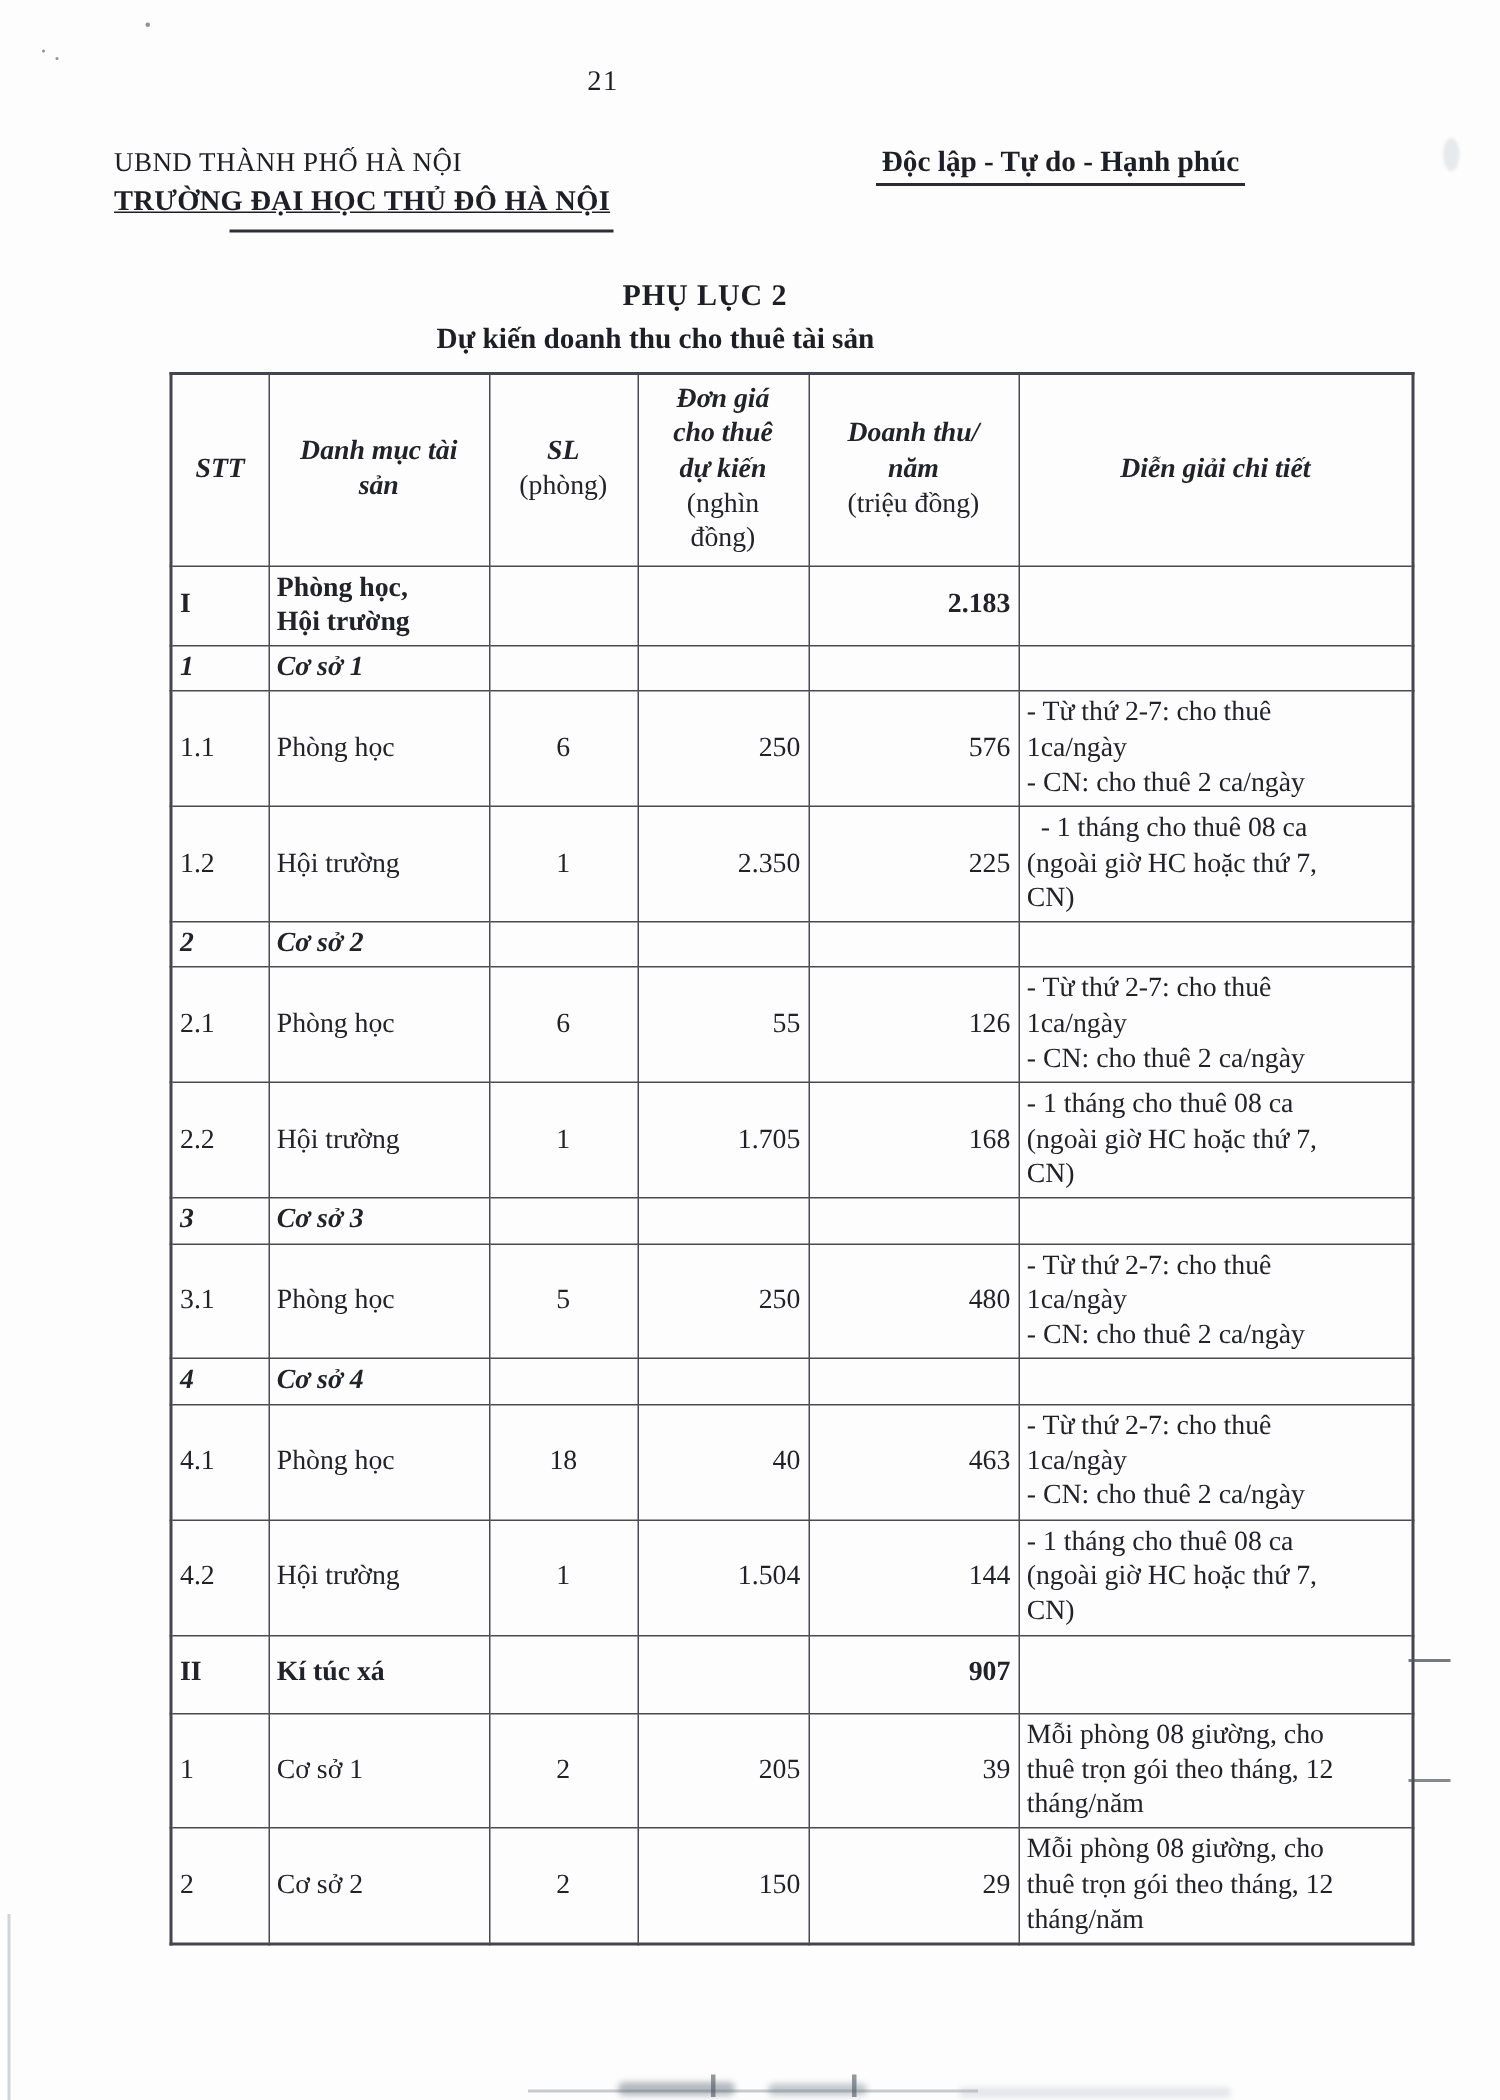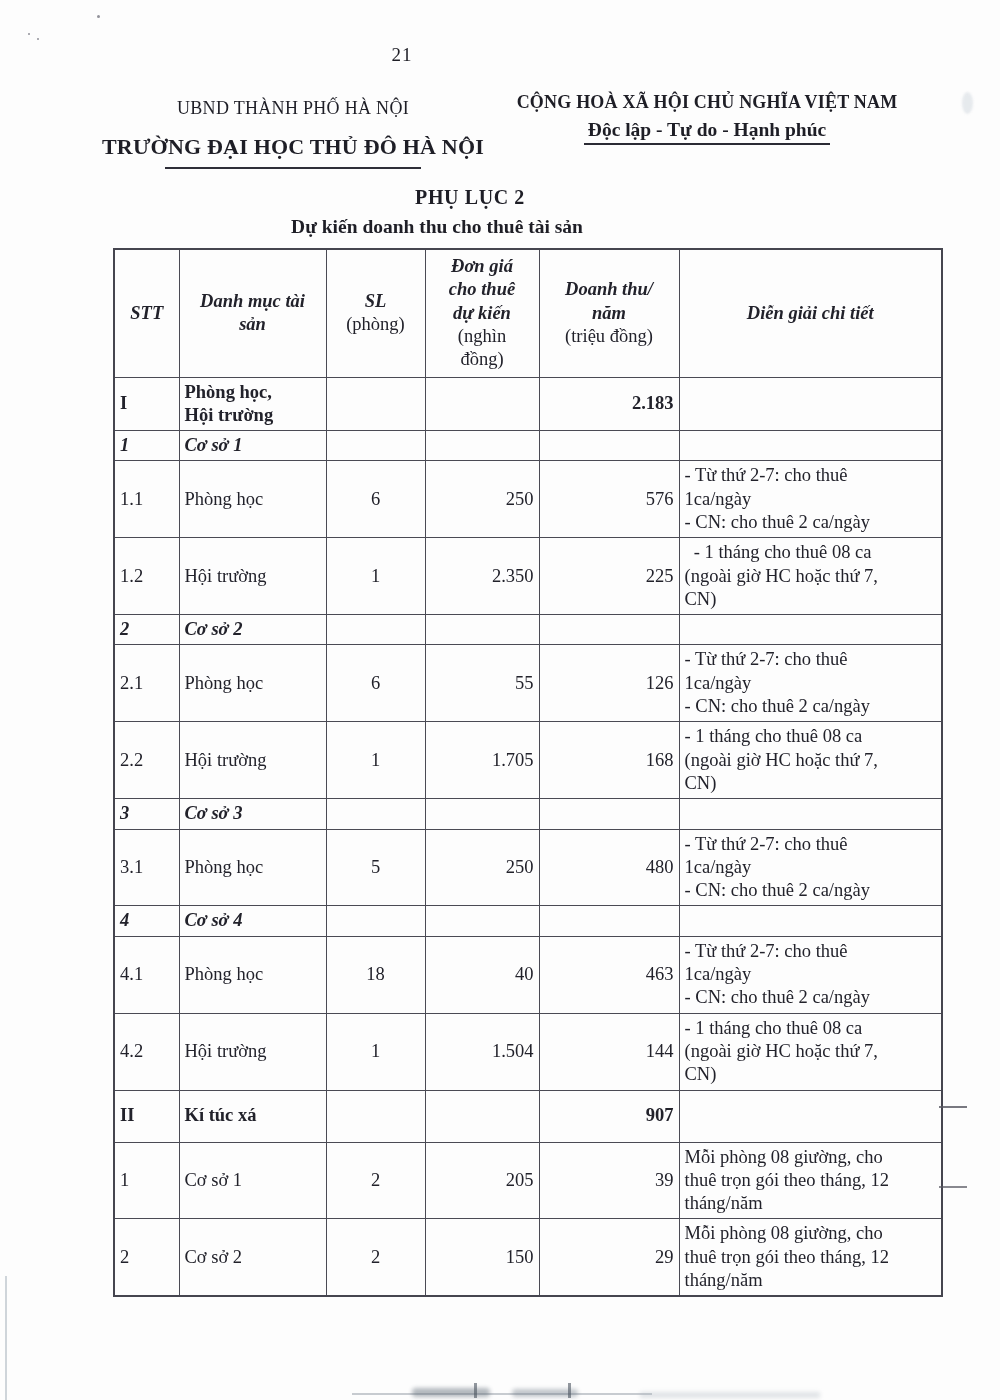--- a/index.html
+++ b/index.html
@@ -6,23 +6,23 @@
   body{
     width:1000px;height:1400px;position:relative;overflow:hidden;
     background:#fdfdfd;
     font-family:"Liberation Serif","DejaVu Serif",serif;
     color:#1e1e26;
   }
   .page-number{
     position:absolute;top:44px;left:0;width:804px;text-align:center;
     font-size:19px;letter-spacing:1px;
   }
-  .hdr-left{position:absolute;top:98px;left:88px;width:410px;text-align:center;}
+  .hdr-left{position:absolute;top:98px;left:76px;width:410px;}
   .hdr-left .l1{font-size:18px;letter-spacing:.3px;}
-  .hdr-left .l2{font-size:22px;font-weight:bold;margin-top:15px;letter-spacing:.2px;}
+  .hdr-left .l2{font-size:19px;font-weight:bold;margin-top:5px;letter-spacing:.2px;text-decoration:underline;}
   .hdr-left .rule{width:256px;border-top:2.4px solid #2e2e38;margin:7px auto 0;}
   .hdr-right{position:absolute;top:92px;left:487px;width:440px;text-align:center;}
   .hdr-right .l1{font-size:18px;font-weight:bold;letter-spacing:.2px;}
   .hdr-right .l2{
     font-size:19.5px;font-weight:bold;margin-top:6px;display:inline-block;
     border-bottom:2.6px solid #2b2b34;padding:0 4px 2px;
   }
   .doc-title{position:absolute;top:186px;left:0;width:940px;text-align:center;
     font-size:20px;font-weight:bold;letter-spacing:.6px;}
   .doc-subtitle{position:absolute;top:216px;left:0;width:874px;text-align:center;
@@ -79,21 +79,20 @@
 
 <div class="page-number">21</div>
 
 <div class="hdr-left">
   <div class="l1">UBND THÀNH PHỐ HÀ NỘI</div>
   <div class="l2">TRƯỜNG ĐẠI HỌC THỦ ĐÔ HÀ NỘI</div>
   <div class="rule"></div>
 </div>
 
 <div class="hdr-right">
-  <div class="l1">CỘNG HOÀ XÃ HỘI CHỦ NGHĨA VIỆT NAM</div>
   <div class="l2">Độc lập - Tự do - Hạnh phúc</div>
 </div>
 
 <div class="doc-title">PHỤ LỤC 2</div>
 <div class="doc-subtitle">Dự kiến doanh thu cho thuê tài sản</div>
 
 <table class="main">
   <colgroup>
     <col style="width:65px">
       <col style="width:147px">

